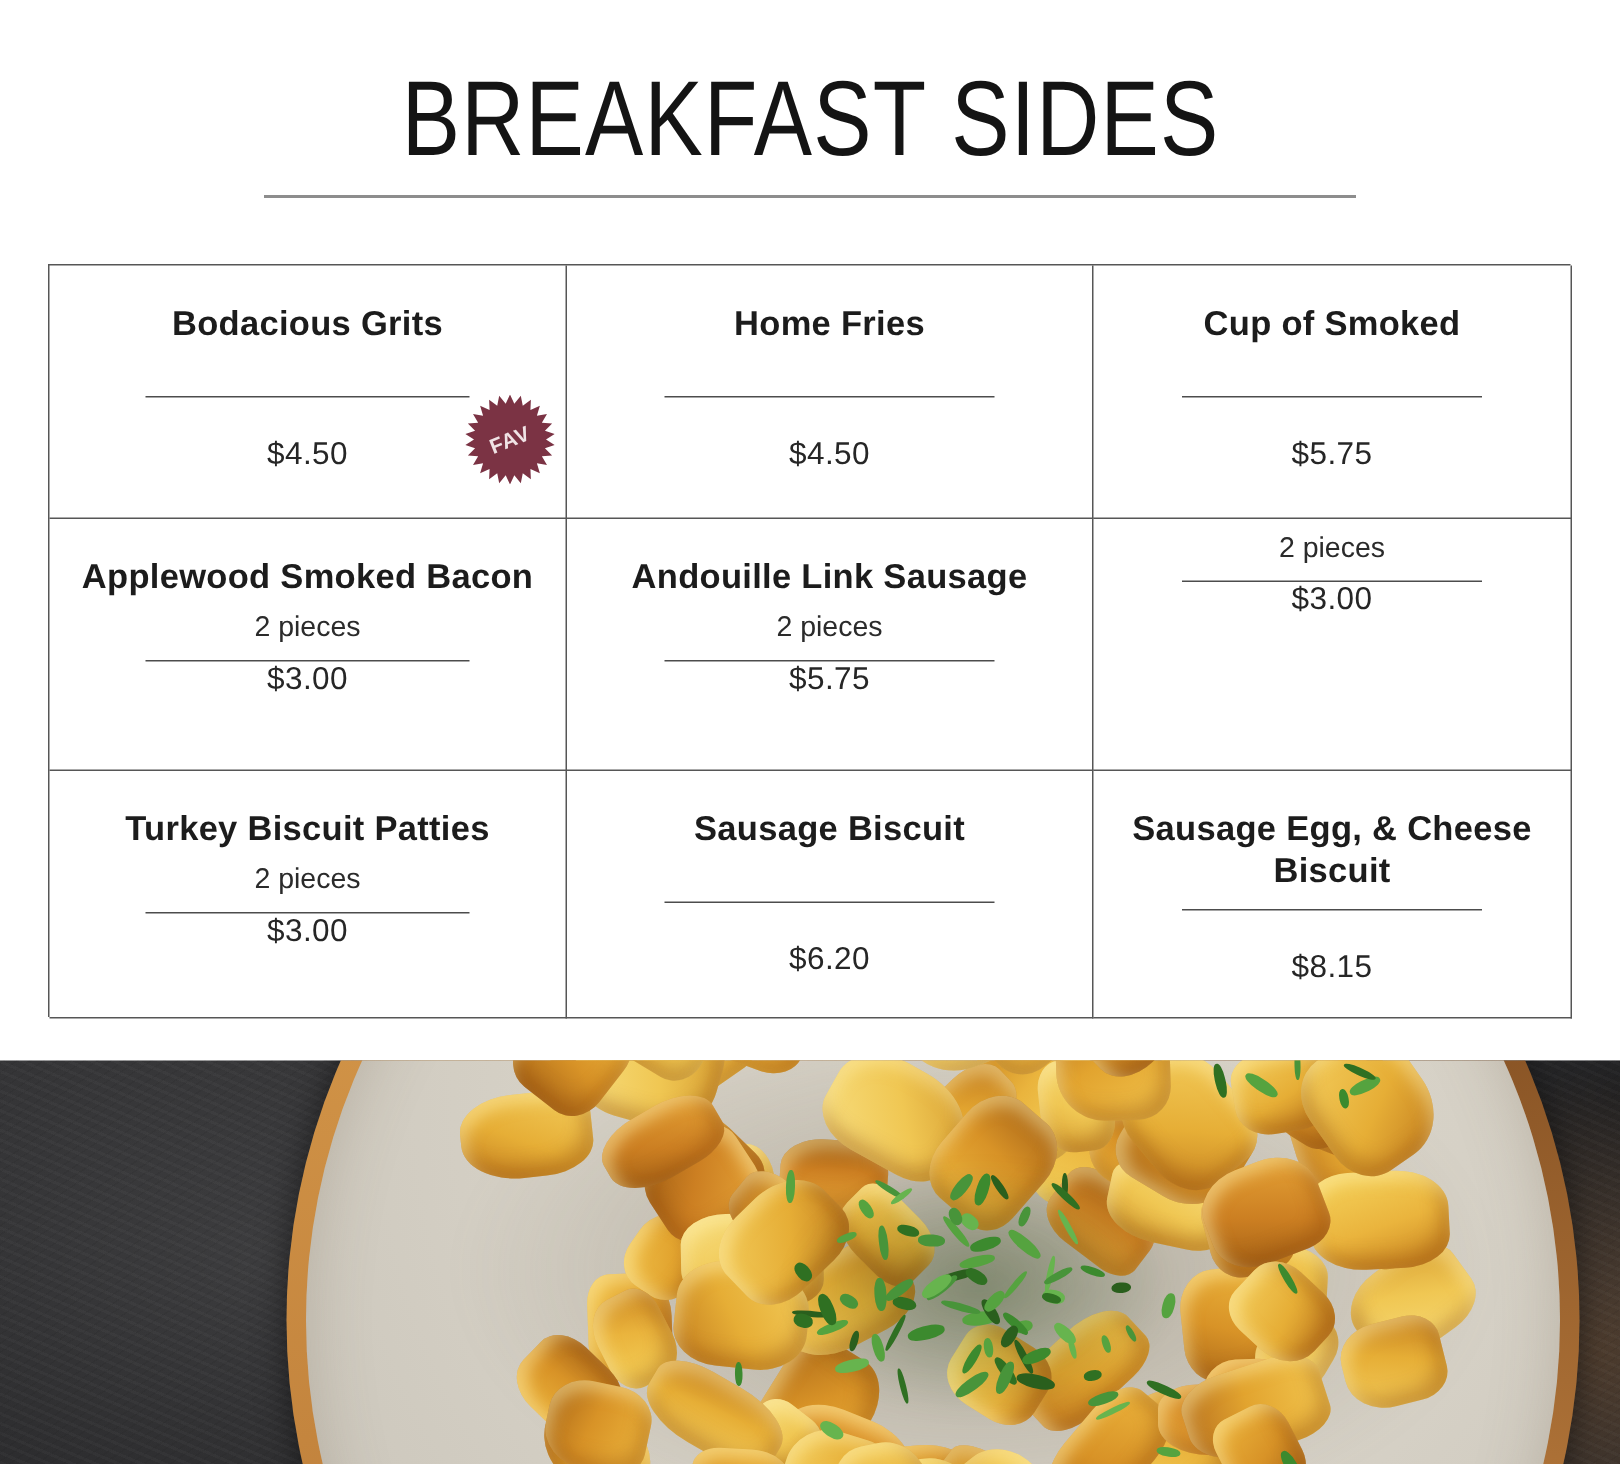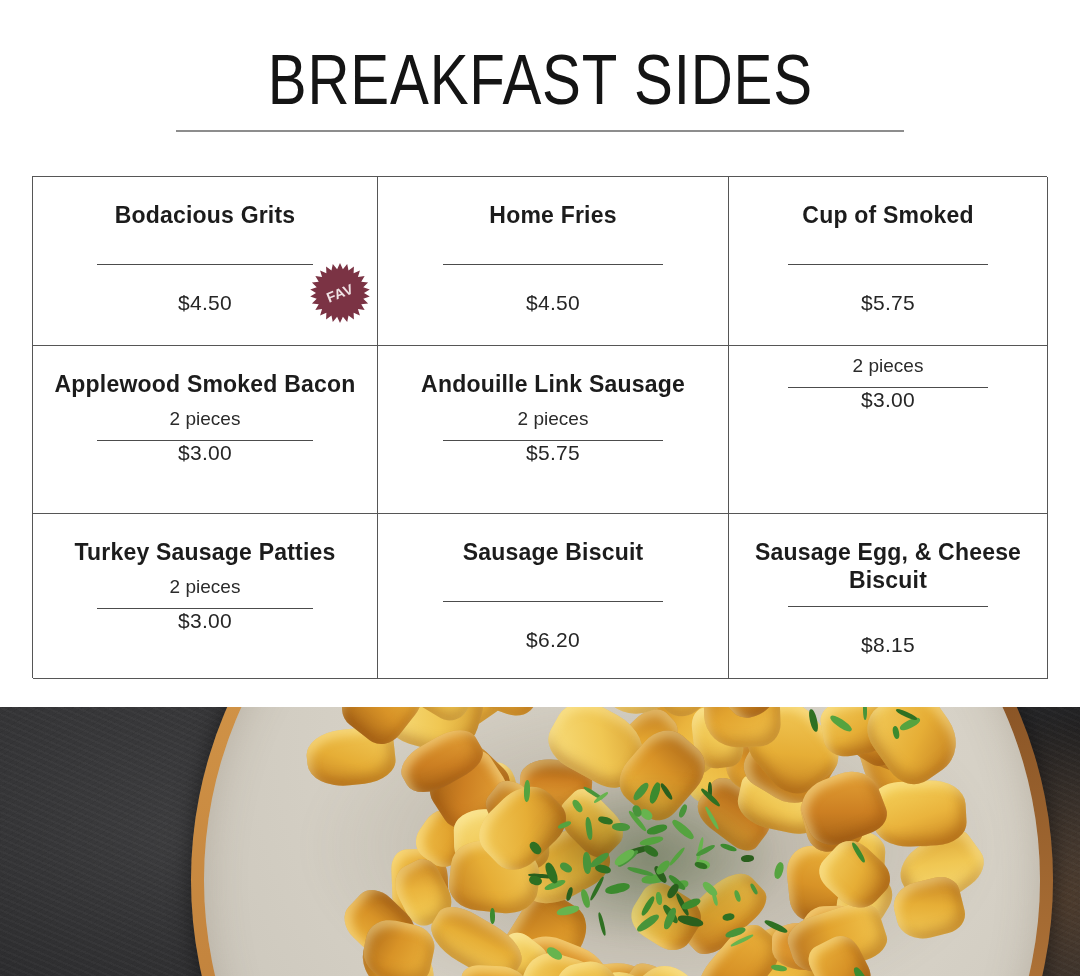--- a/index.html
+++ b/index.html
@@ -116,21 +116,21 @@
       <div class="item-detail">2 pieces</div>
       <div class="item-divider"></div>
       <div class="item-price">$5.75</div>
     </div>
     <div class="cell has-detail">
       <div class="item-detail">2 pieces</div>
       <div class="item-divider"></div>
       <div class="item-price">$3.00</div>
     </div>
     <div class="cell has-detail">
-      <div class="item-name">Turkey Sausage Patties</div>
+      <div class="item-name">Turkey Biscuit Patties</div>
       <div class="item-detail">2 pieces</div>
       <div class="item-divider"></div>
       <div class="item-price">$3.00</div>
     </div>
     <div class="cell">
       <div class="item-name">Sausage Biscuit</div>
       <div class="item-divider"></div>
       <div class="item-price">$6.20</div>
     </div>
     <div class="cell tall">

